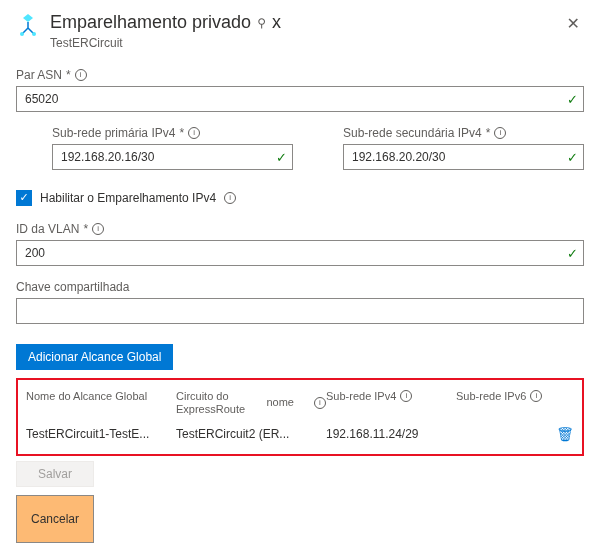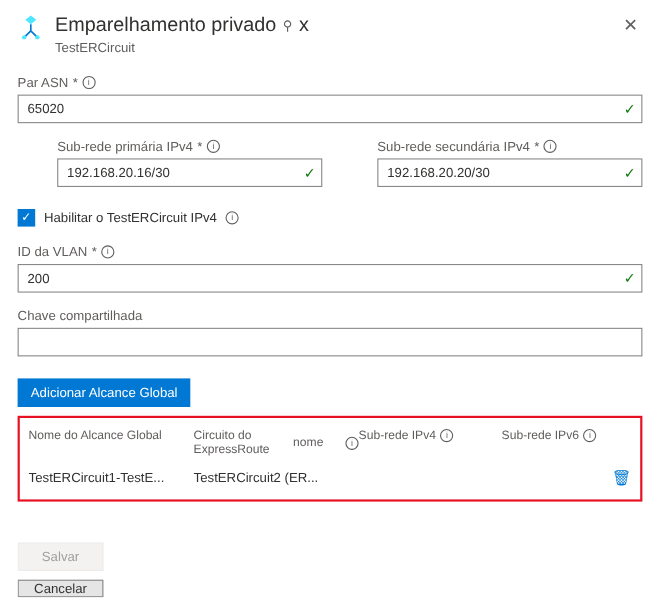--- a/index.html
+++ b/index.html
@@ -67,22 +67,22 @@
     .del-icon { color: #0078d4; cursor: pointer; font-size: 14px; }
     .footer {
       position: fixed; bottom: 12px; left: 16px;
       display: flex; gap: 8px; flex-direction: column;
     }
     .btn-disabled {
       background: #f3f2f1; color: #a19f9d; border: 1px solid #edebe9;
       padding: 5px 18px; font-size: 12px; font-family: inherit;
     }
     .btn-secondary {
-      background: #e5e5e5; color: #323130; border: 1px solid #8a8886;
-      padding: 0 14px; font-size: 12px; cursor: pointer; font-family: inherit; text-align: right;
+      background: #fdba74; color: #323130; border: 1px solid #8a8886;
+      padding: 16px 14px; font-size: 12px; cursor: pointer; font-family: inherit; text-align: right;
     }
     .truncate { white-space: nowrap; overflow: hidden; text-overflow: ellipsis; }
   </style>
 </head>
 <body>
 
 <div class="header">
   <div class="header-icon">
     <svg viewBox="0 0 24 24">
         <path fill="#50e6ff" d="M12 2 L17 6 L12 10 L7 6 Z"></path>
@@ -133,21 +133,21 @@
       </div>
       <div class="input-wrap">
         <input class="input" value="192.168.20.20/30" style="">
         <span class="check-mark">✓</span>
       </div>
     </div>
   </div>
 
   <div class="checkbox-row">
     <span class="chk">✓</span>
-    <span>Habilitar o TestERCircuit IPv4</span>
+    <span>Habilitar o Emparelhamento IPv4</span>
     <span class="info-icon">i</span>
   </div>
 
   <div class="label">
     <span>ID da VLAN</span>
       <span class="req">*</span>
     <span class="info-icon">i</span>
   </div>
   <div class="input-wrap">
     <input class="input" value="200" style="">
@@ -179,20 +179,21 @@
       </div>
       <div class="col col4">
         <span>Sub-rede IPv6</span>
         <span class="info-icon">i</span>
       </div>
       <div class="col col5"></div>
     </div>
     <div class="tbody-row">
       <div class="col1 truncate">TestERCircuit1-TestE...</div>
       <div class="col2 truncate">TestERCircuit2 (ER...</div>
+      <div class="col3">192.168.11.24/29</div>
       <div class="col4"></div>
       <div class="col5"><span class="del-icon">🗑</span></div>
     </div>
   </div>
 </div>
 
 <div class="footer">
   <button class="btn-disabled" disabled="">Salvar</button>
   <button class="btn-secondary">Cancelar</button>
 </div>

